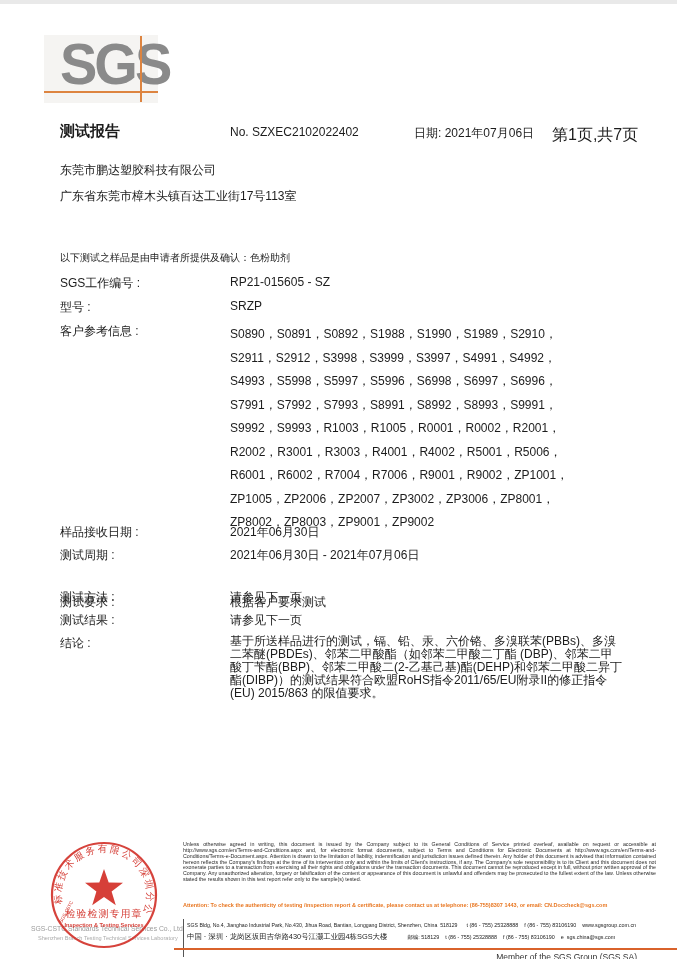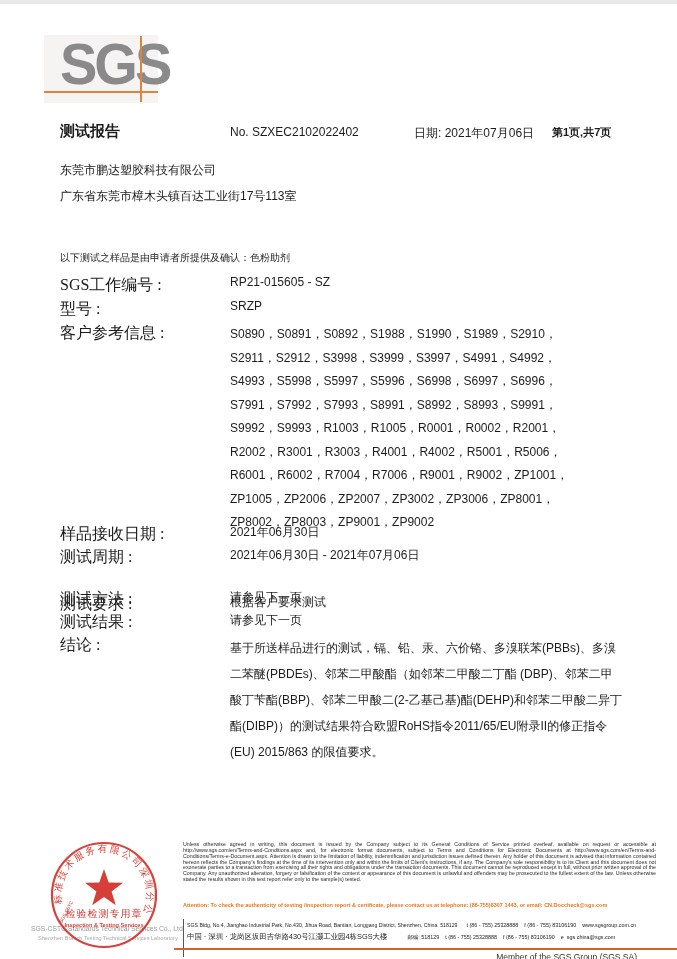--- a/index.html
+++ b/index.html
@@ -18,34 +18,34 @@
   .logo-box{left:44px;top:31px;width:114px;height:68px;background:#f5f4f2;}
   .logo-text{left:60px;top:30px;font-size:56px;font-weight:700;color:#8a8a8a;
              letter-spacing:-3px;line-height:60px;transform:scaleY(1.02);}
   .logo-hline{left:44px;top:87px;width:114px;height:2px;background:#dd8440;}
   .logo-vline{left:140px;top:32px;width:2px;height:66px;background:#dd8440;}
 
   
   .doc-title{left:60px;top:118px;font-size:15px;font-weight:700;}
   .report-no{left:230px;top:121px;font-size:12px;}
   .report-date{left:414px;top:121px;font-size:12px;}
-  .report-pages{left:552px;top:121px;font-size:11px;font-weight:bold;}
+  .report-pages{left:552px;top:121px;font-size:16px;}
 
   .applicant-name{left:60px;top:158px;font-size:12px;}
   .applicant-address{left:60px;top:184px;font-size:12px;}
   .sample-statement{left:60px;top:247px;font-size:10px;}
 
   
-  .flabel{left:60px;font-size:16px;font-family:Liberation Serif, serif;}
+  .flabel{left:60px;font-size:12px;}
   .fvalue{left:230px;font-size:12px;}
   .t-job{top:271px;}   .t-model{top:295px;}  .t-ref{top:319px;}
   .t-recv{top:520px;}  .t-period{top:543px;} .t-req{top:590px;}
   .t-method{top:585px;}.t-result{top:608px;} .t-concl{top:631px;}
   .ref-lines{width:420px;line-height:23.5px;}
-  .conclusion-text{width:392px;line-height:26px;}
+  .conclusion-text{width:392px;line-height:13px;}
 
   
   .stamp-svg{left:40px;top:833px;width:132px;height:124px;}
   .stamp-company-1{left:31px;top:921px;font-size:6.8px;color:#9b9b9b;width:170px;}
   .stamp-company-2{left:38px;top:931px;font-size:5.6px;color:#ababab;width:150px;}
 
   .legal-block{left:183px;top:838px;width:473px;font-size:5.3px;line-height:5.85px;
                text-align:justify;color:#2a2a2a;}
   .attention-block{left:183px;top:898px;width:473px;font-size:5.5px;line-height:6.2px;
                    color:#e87722;font-weight:700;text-align:justify;}

